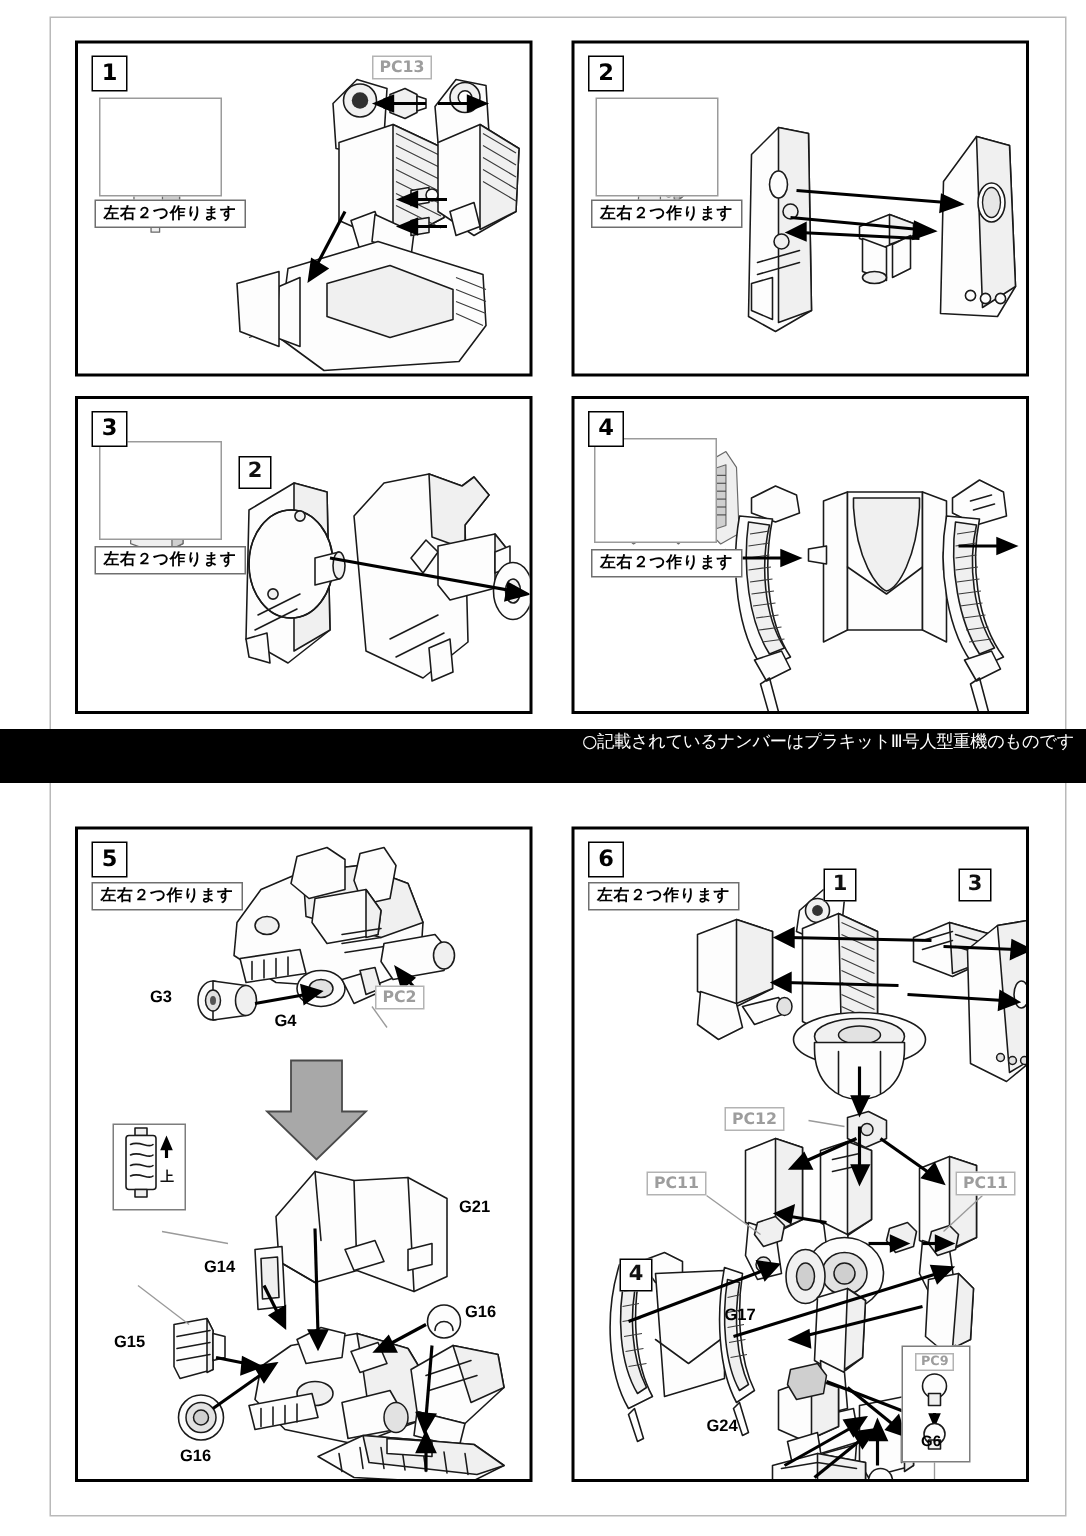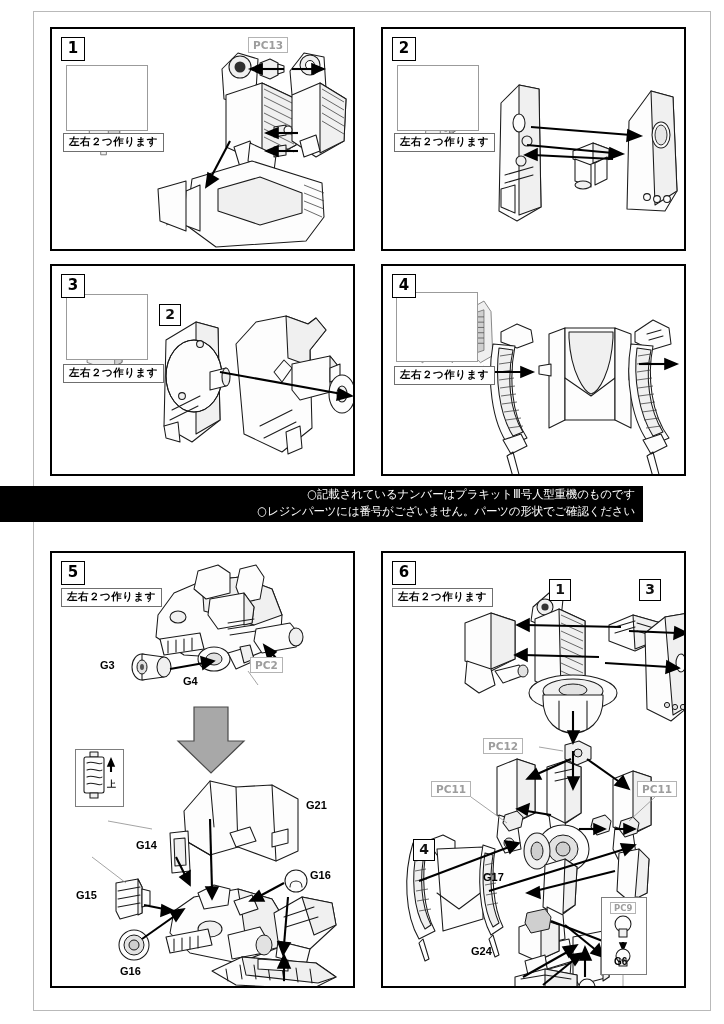--- a/index.html
+++ b/index.html
@@ -21,21 +21,21 @@
            padding:1px 5px 2px 5px;font-size:10.5px;font-weight:bold;color:#000;
            letter-spacing:.5px;white-space:nowrap;z-index:6;}
 
   .thumb{position:absolute;border:1.3px solid #9b9b9b;background:#fff;z-index:5;}
 
   .pclabel{position:absolute;border:1.4px solid #b3b3b3;background:#fff;color:#9d9d9d;
            font-size:10.5px;font-weight:bold;padding:1px 4px;white-space:nowrap;z-index:7;}
   .glabel{position:absolute;color:#000;font-size:11px;font-weight:bold;
           white-space:nowrap;z-index:7;font-family:"Liberation Sans",sans-serif;}
 
-  .notebar{position:absolute;left:0;top:486px;width:643px;height:36px;background:#000;z-index:9;}
+  .notebar{position:absolute;left:0;top:486px;width:724px;height:36px;background:#000;z-index:9;}
   .notebar div{color:#fff;font-size:11.5px;line-height:17px;text-align:right;
                padding-right:8px;white-space:nowrap;letter-spacing:-0.2px;}
 
   .detailbox{position:absolute;border:1.5px solid #7d7d7d;background:#fff;z-index:7;}
   .upmark{position:absolute;font-size:9px;font-weight:bold;color:#111;}
 
   svg{position:absolute;left:0;top:0;overflow:visible;}
   .ln{fill:none;stroke:#1a1a1a;stroke-width:1.05;stroke-linejoin:round;stroke-linecap:round;}
   .fl{fill:#fdfdfd;stroke:#1a1a1a;stroke-width:1.05;stroke-linejoin:round;}
   .fl2{fill:#f0f0f0;stroke:#1a1a1a;stroke-width:1.05;stroke-linejoin:round;}
@@ -304,21 +304,20 @@
         </g>
       </svg>
       <div class="stepnum" style="left:9px;top:8px;">4</div>
       <div class="thumb" style="left:13px;top:26px;width:80px;height:68px;"></div>
       <div class="caption" style="left:11px;top:100px;">左右２つ作ります</div>
     </div>
   </div>
 
   <div class="notebar">
     <div>○記載されているナンバーはプラキットⅢ号人型重機のものです</div>
-    <div>○レジンパーツには番号がございません。パーツの形状でご確認ください</div>
   </div>
 
   <div class="panel" style="left:50px;top:551px;width:305px;height:437px;">
     <div class="panel-inner">
       <svg width="305" height="437">
 
         <g transform="translate(92,10)">
           <path class="fl" d="M14 52 L30 30 L58 18 L96 14 L128 26 L138 52 L136 82 L100 96 L40 92 L12 74 Z"></path>
           <path class="fl2" d="M58 18 L96 14 L128 26 L138 52 L110 62 L60 48 Z"></path>
           <path class="fl" d="M54 8 L74 2 L86 10 L86 30 L62 36 L50 26 Z"></path>

